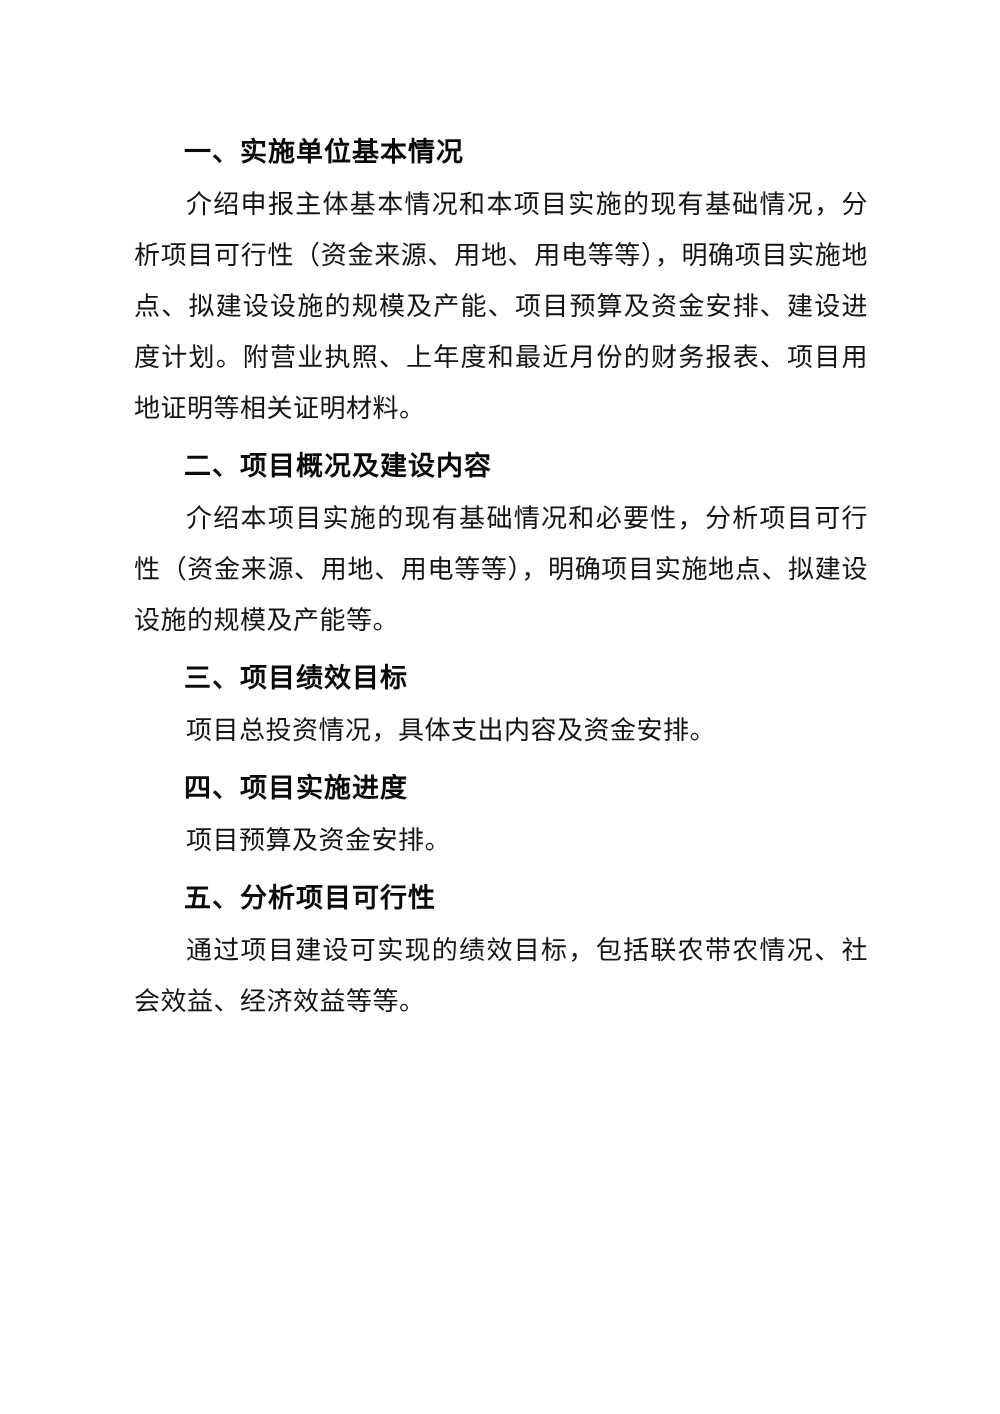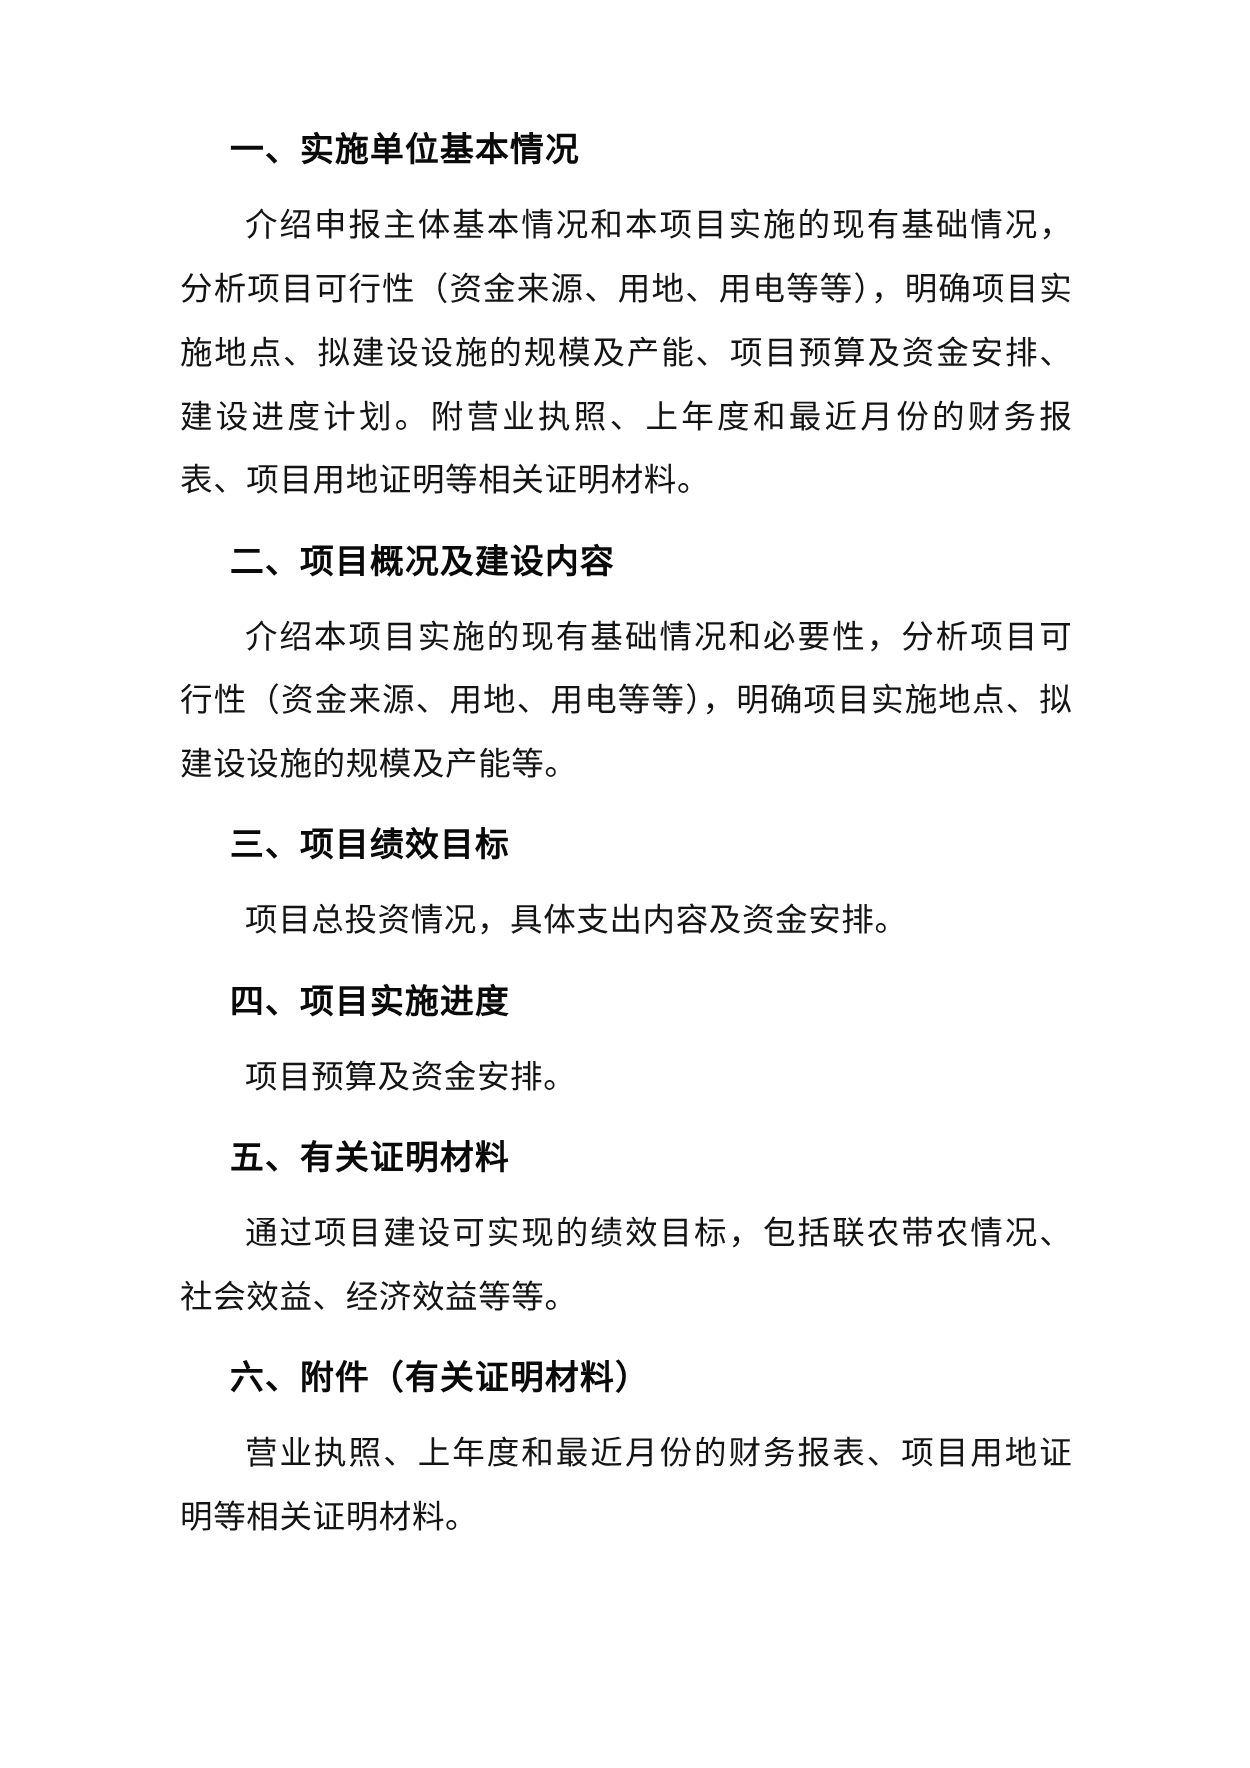--- a/index.html
+++ b/index.html
@@ -7,41 +7,41 @@
     padding: 0;
     background: #ffffff;
   }
   .page {
     position: relative;
     width: 1000px;
     height: 1414px;
     margin: 0 auto;
     background: #ffffff;
     box-sizing: border-box;
-    padding: 88px 128px 0 130px;
+    padding: 120px 128px 0 130px;
     overflow: hidden;
     color: #111111;
   }
   .section h3 {
     font-family: "Liberation Sans", "DejaVu Sans", sans-serif;
     font-weight: bold;
     font-size: 27px;
     line-height: 46px;
     margin: 9px 0 0 0;
     text-indent: 2em;
     color: #0a0a0a;
     letter-spacing: 1px;
     white-space: nowrap;
   }
   .section p {
-    font-family: Liberation Mono, monospace;
+    font-family: Liberation Sans, sans-serif;
     font-weight: 400;
     font-size: 26px;
     line-height: 51px;
-    margin: 14px;
+    margin: 4px;
     text-indent: 2em;
     text-align: justify;
     text-justify: inter-ideograph;
     letter-spacing: 0.5px;
     color: #141414;
   }
 </style>
 </head>
 <body>
 
@@ -61,22 +61,18 @@
     <h3>三、项目绩效目标</h3>
     <p>项目总投资情况，具体支出内容及资金安排。</p>
   </div>
 
   <div class="section">
     <h3>四、项目实施进度</h3>
     <p>项目预算及资金安排。</p>
   </div>
 
   <div class="section">
-    <h3>五、有关证明材料</h3>
+    <h3>五、分析项目可行性</h3>
     <p>通过项目建设可实现的绩效目标，包括联农带农情况、社会效益、经济效益等等。</p>
   </div>
 
-  <div class="section">
-    <h3>六、附件（有关证明材料）</h3>
-    <p>营业执照、上年度和最近月份的财务报表、项目用地证明等相关证明材料。</p>
-  </div>
 
 </div>
 
 </body></html>

